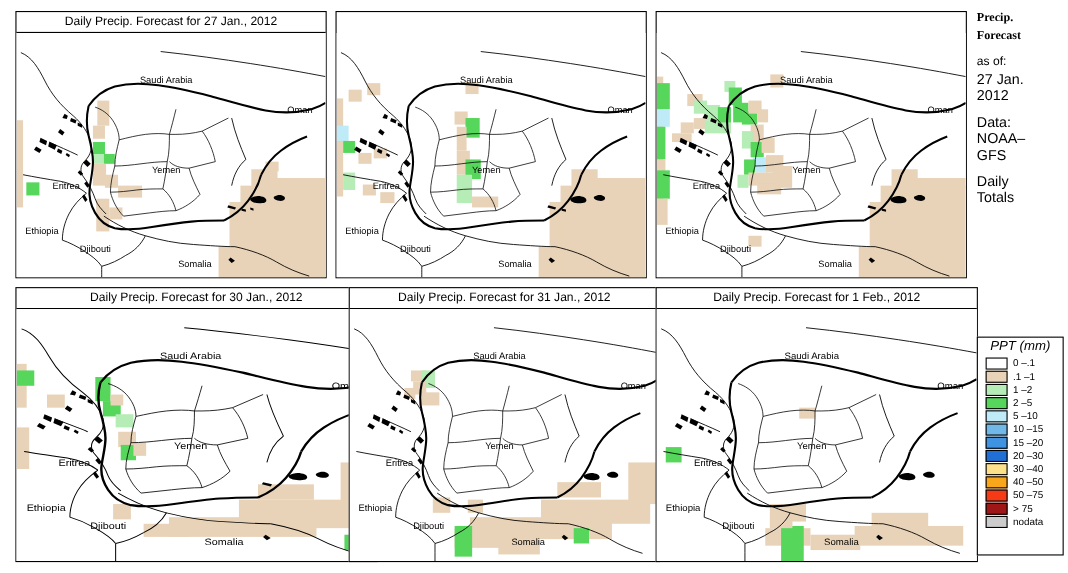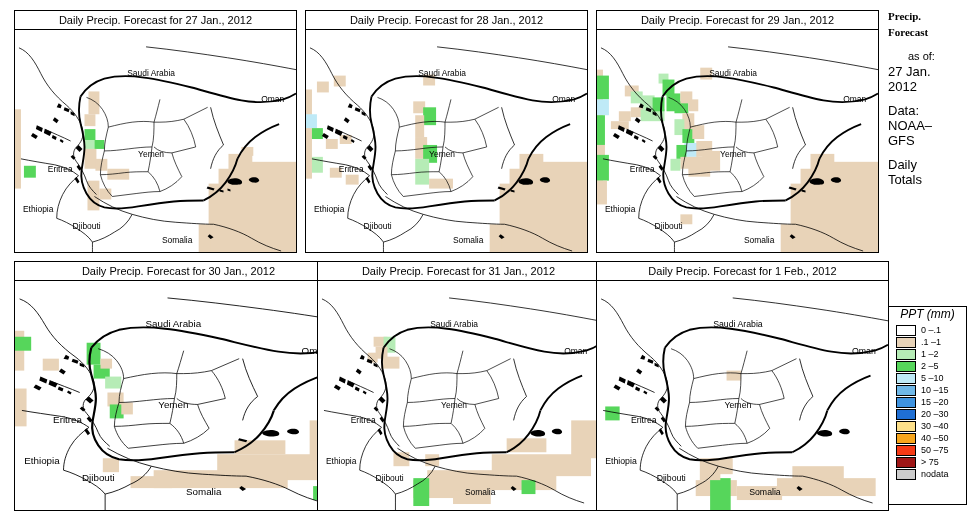--- a/index.html
+++ b/index.html
@@ -11,21 +11,21 @@
                display:flex;align-items:center;justify-content:center;
                font-size:11px;color:#000;white-space:nowrap;letter-spacing:0px;}
   .panel-map{position:absolute;left:0;right:0;top:19px;bottom:0;overflow:hidden;background:#fff;}
   .panel-map svg{display:block;width:100%;height:100%;}
 
   .sidebar{position:absolute;left:888px;top:8px;width:83px;}
   .sb-title{font-family:"Liberation Serif","DejaVu Serif",serif;font-weight:bold;
             font-size:11px;line-height:16px;color:#000;}
   .sb-block{margin-top:9px;font-size:13px;line-height:15px;color:#000;}
   .sb-line{white-space:nowrap;}
-  .sb-small{font-size:11px;margin-left:20px;}
+  .sb-small{font-size:11px;}
 
   .legend{position:absolute;left:888px;top:306px;width:79px;height:199px;
           border:1px solid #000;box-sizing:border-box;background:#fff;}
   .legend-title{font-style:italic;font-size:12px;text-align:center;margin-top:0;color:#000;
                 font-family:"Liberation Sans","DejaVu Sans",sans-serif;}
   .legend-rows{margin:3px 0 0 7px;}
   .legend-row{display:flex;align-items:center;height:12px;text-align:center;}
   .legend-swatch{width:20px;height:11px;border:1px solid #000;box-sizing:border-box;margin-right:5px;}
   .legend-label{font-size:9px;color:#000;white-space:nowrap;line-height:9px;}
 </style>
@@ -134,21 +134,20 @@
         <text x="33" y="143">Eritrea</text>
         <text x="8" y="184">Ethiopia</text>
         <text x="58" y="201">Djibouti</text>
         <text x="148" y="215">Somalia</text>
       </g>
     </svg>
   </div>
 </div>
 
 <div class="panel" style="left:305px;top:10px;width:283px;height:243px;">
-  <div class="panel-title">Daily Precip. Forecast for  28 Jan., 2012</div>
   <div class="panel-map">
     <svg viewBox="0 0 283 224" preserveAspectRatio="none">
       <g class="precip">
         <rect x="0" y="60" width="6" height="90" fill="#e8d3b8"></rect>
         <rect x="0" y="85" width="11" height="14" fill="#bfeaf7"></rect>
         <rect x="6" y="99" width="11" height="11" fill="#56d65b"></rect>
         <rect x="6" y="128" width="11" height="16" fill="#b6ecb6"></rect>
         <rect x="11" y="52" width="12" height="11" fill="#e8d3b8"></rect>
         <rect x="28" y="46" width="12" height="11" fill="#e8d3b8"></rect>
         <rect x="20" y="110" width="12" height="10" fill="#e8d3b8"></rect>
@@ -246,21 +245,20 @@
         <text x="33" y="143">Eritrea</text>
         <text x="8" y="184">Ethiopia</text>
         <text x="58" y="201">Djibouti</text>
         <text x="148" y="215">Somalia</text>
       </g>
     </svg>
   </div>
 </div>
 
 <div class="panel" style="left:596px;top:10px;width:283px;height:243px;">
-  <div class="panel-title">Daily Precip. Forecast for  29 Jan., 2012</div>
   <div class="panel-map">
     <svg viewBox="0 0 283 224" preserveAspectRatio="none">
       <g class="precip">
         <rect x="0" y="40" width="6" height="130" fill="#e8d3b8"></rect>
         <rect x="0" y="46" width="12" height="24" fill="#56d65b"></rect>
         <rect x="0" y="70" width="12" height="16" fill="#bfeaf7"></rect>
         <rect x="0" y="86" width="8" height="30" fill="#56d65b"></rect>
         <rect x="0" y="116" width="8" height="16" fill="#e8d3b8"></rect>
         <rect x="0" y="126" width="12" height="26" fill="#56d65b"></rect>
         <rect x="0" y="152" width="10" height="24" fill="#e8d3b8"></rect>

